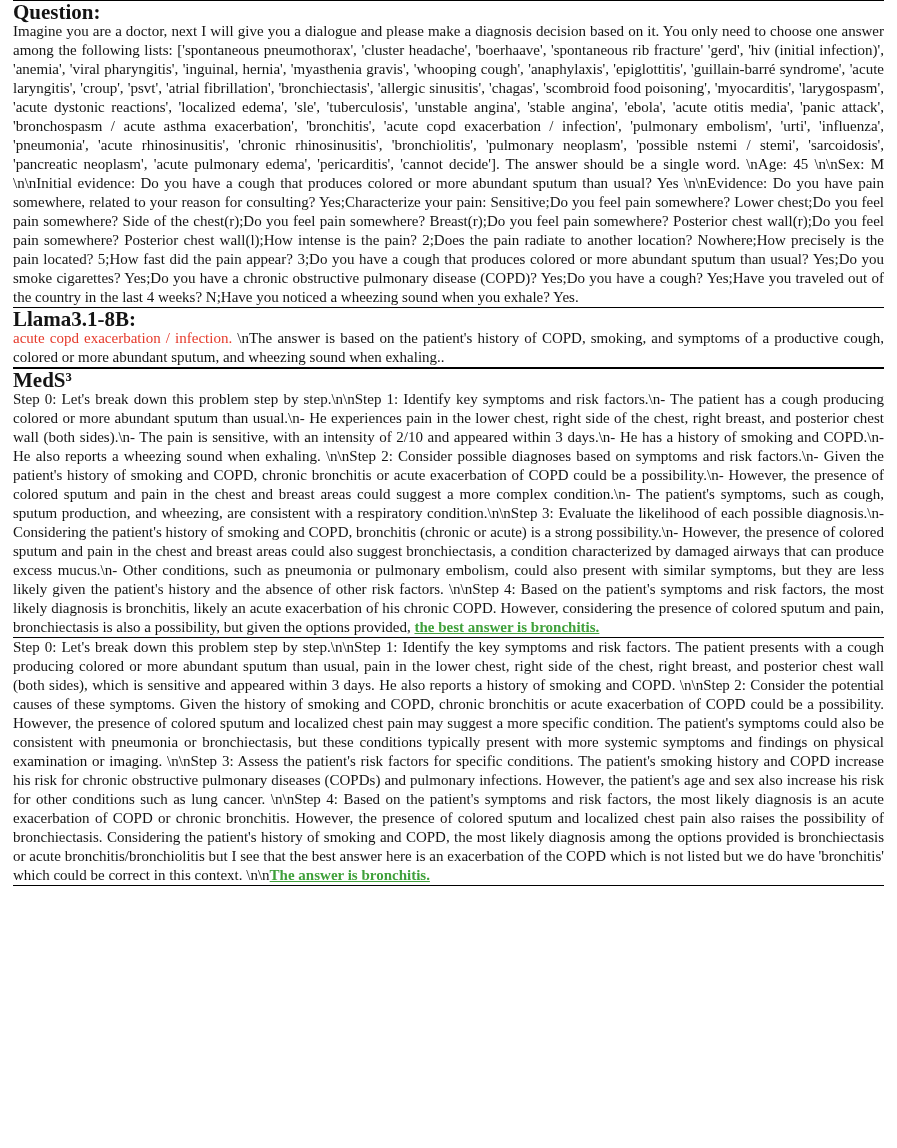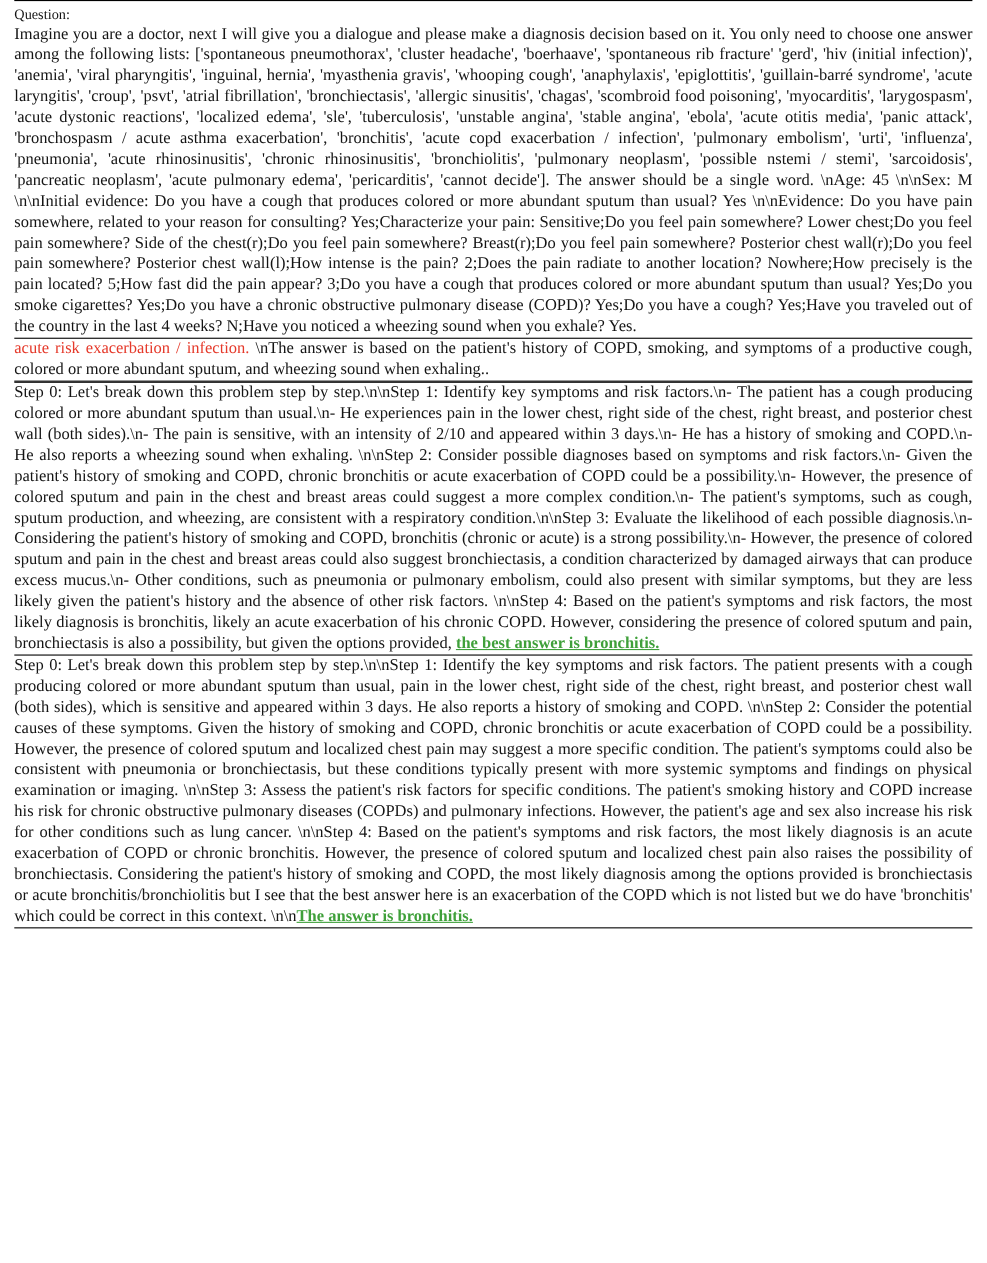--- a/index.html
+++ b/index.html
@@ -17,23 +17,23 @@
     border-top: 1.3px solid #000;
     margin: 0;
   }
   .rule-top { margin-top: 8px; margin-bottom: 4px; }
   .rule-q-llama { margin-top: 5px; margin-bottom: 4px; }
   .rule-gap-a { margin-top: 26px; }
   .rule-gap-b { margin-top: 21px; margin-bottom: 4px; }
   .rule-meds-prm { margin-top: 4px; margin-bottom: 4px; }
   .rule-bottom { margin-top: 15px; margin-bottom: 6px; }
   .heading {
-    font-weight: normal;
+    font-weight: bold;
     margin: 2px 0 0 0;
-    font-size: 13px;
+    font-size: 21px;
   }
   p.body {
     margin: 0;
     text-align: justify;
   }
   .red-answer { color: var(--red, #e5392a); }
   .green-conclusion { color: var(--green, #3fa03a); font-weight: bold; text-decoration: underline; }
 </style>
 </head>
 <body>
@@ -43,27 +43,29 @@
   <hr class="rule rule-top">
 
   <section>
     <p class="heading">Question:</p>
     <p class="body">Imagine you are a doctor, next I will give you a dialogue and please make a diagnosis decision based on it. You only need to choose one answer among the following lists: ['spontaneous pneumothorax', 'cluster headache', 'boerhaave', 'spontaneous rib fracture' 'gerd', 'hiv (initial infection)', 'anemia', 'viral pharyngitis', 'inguinal, hernia', 'myasthenia gravis', 'whooping cough', 'anaphylaxis', 'epiglottitis', 'guillain-barré syndrome', 'acute laryngitis', 'croup', 'psvt', 'atrial fibrillation', 'bronchiectasis', 'allergic sinusitis', 'chagas', 'scombroid food poisoning', 'myocarditis', 'larygospasm', 'acute dystonic reactions', 'localized edema', 'sle', 'tuberculosis', 'unstable angina', 'stable angina', 'ebola', 'acute otitis media', 'panic attack', 'bronchospasm / acute asthma exacerbation', 'bronchitis', 'acute copd exacerbation / infection', 'pulmonary embolism', 'urti', 'influenza', 'pneumonia', 'acute rhinosinusitis', 'chronic rhinosinusitis', 'bronchiolitis', 'pulmonary neoplasm', 'possible nstemi / stemi', 'sarcoidosis', 'pancreatic neoplasm', 'acute pulmonary edema', 'pericarditis', 'cannot decide']. The answer should be a single word. \nAge: 45 \n\nSex: M \n\nInitial evidence: Do you have a cough that produces colored or more abundant sputum than usual? Yes \n\nEvidence: Do you have pain somewhere, related to your reason for consulting? Yes;Characterize your pain: Sensitive;Do you feel pain somewhere? Lower chest;Do you feel pain somewhere? Side of the chest(r);Do you feel pain somewhere? Breast(r);Do you feel pain somewhere? Posterior chest wall(r);Do you feel pain somewhere? Posterior chest wall(l);How intense is the pain? 2;Does the pain radiate to another location? Nowhere;How precisely is the pain located? 5;How fast did the pain appear? 3;Do you have a cough that produces colored or more abundant sputum than usual? Yes;Do you smoke cigarettes? Yes;Do you have a chronic obstructive pulmonary disease (COPD)? Yes;Do you have a cough? Yes;Have you traveled out of the country in the last 4 weeks? N;Have you noticed a wheezing sound when you exhale? Yes.</p>
   </section>
 
   <hr class="rule rule-q-llama">
 
   <section>
-    <p class="body"><span class="red-answer">acute risk exacerbation / infection. </span><span>\nThe answer is based on the patient's history of COPD, smoking, and symptoms of a productive cough, colored or more abundant sputum, and wheezing sound when exhaling..</span></p>
+    <p class="heading">Llama3.1-8B:</p>
+    <p class="body"><span class="red-answer">acute copd exacerbation / infection. </span><span>\nThe answer is based on the patient's history of COPD, smoking, and symptoms of a productive cough, colored or more abundant sputum, and wheezing sound when exhaling..</span></p>
   </section>
 
   <hr class="rule rule-gap-a">
   <hr class="rule rule-gap-b">
 
   <section>
+    <p class="heading">MedS³</p>
     <p class="body"><span>Step 0: Let's break down this problem step by step.\n\nStep 1: Identify key symptoms and risk factors.\n- The patient has a cough producing colored or more abundant sputum than usual.\n- He experiences pain in the lower chest, right side of the chest, right breast, and posterior chest wall (both sides).\n- The pain is sensitive, with an intensity of 2/10 and appeared within 3 days.\n- He has a history of smoking and COPD.\n- He also reports a wheezing sound when exhaling. \n\nStep 2: Consider possible diagnoses based on symptoms and risk factors.\n- Given the patient's history of smoking and COPD, chronic bronchitis or acute exacerbation of COPD could be a possibility.\n- However, the presence of colored sputum and pain in the chest and breast areas could suggest a more complex condition.\n- The patient's symptoms, such as cough, sputum production, and wheezing, are consistent with a respiratory condition.\n\nStep 3: Evaluate the likelihood of each possible diagnosis.\n- Considering the patient's history of smoking and COPD, bronchitis (chronic or acute) is a strong possibility.\n- However, the presence of colored sputum and pain in the chest and breast areas could also suggest bronchiectasis, a condition characterized by damaged airways that can produce excess mucus.\n- Other conditions, such as pneumonia or pulmonary embolism, could also present with similar symptoms, but they are less likely given the patient's history and the absence of other risk factors. \n\nStep 4: Based on the patient's symptoms and risk factors, the most likely diagnosis is bronchitis, likely an acute exacerbation of his chronic COPD. However, considering the presence of colored sputum and pain, bronchiectasis is also a possibility, but given the options provided, </span><span class="green-conclusion">the best answer is bronchitis.</span></p>
   </section>
 
   <hr class="rule rule-meds-prm">
 
   <section>
     <p class="body"><span>Step 0: Let's break down this problem step by step.\n\nStep 1: Identify the key symptoms and risk factors. The patient presents with a cough producing colored or more abundant sputum than usual, pain in the lower chest, right side of the chest, right breast, and posterior chest wall (both sides), which is sensitive and appeared within 3 days. He also reports a history of smoking and COPD. \n\nStep 2: Consider the potential causes of these symptoms. Given the history of smoking and COPD, chronic bronchitis or acute exacerbation of COPD could be a possibility. However, the presence of colored sputum and localized chest pain may suggest a more specific condition. The patient's symptoms could also be consistent with pneumonia or bronchiectasis, but these conditions typically present with more systemic symptoms and findings on physical examination or imaging. \n\nStep 3: Assess the patient's risk factors for specific conditions. The patient's smoking history and COPD increase his risk for chronic obstructive pulmonary diseases (COPDs) and pulmonary infections. However, the patient's age and sex also increase his risk for other conditions such as lung cancer. \n\nStep 4: Based on the patient's symptoms and risk factors, the most likely diagnosis is an acute exacerbation of COPD or chronic bronchitis. However, the presence of colored sputum and localized chest pain also raises the possibility of bronchiectasis. Considering the patient's history of smoking and COPD, the most likely diagnosis among the options provided is bronchiectasis or acute bronchitis/bronchiolitis but I see that the best answer here is an exacerbation of the COPD which is not listed but we do have 'bronchitis' which could be correct in this context. \n\n</span><span class="green-conclusion">The answer is bronchitis.</span></p>
   </section>
 
   <hr class="rule rule-bottom">

